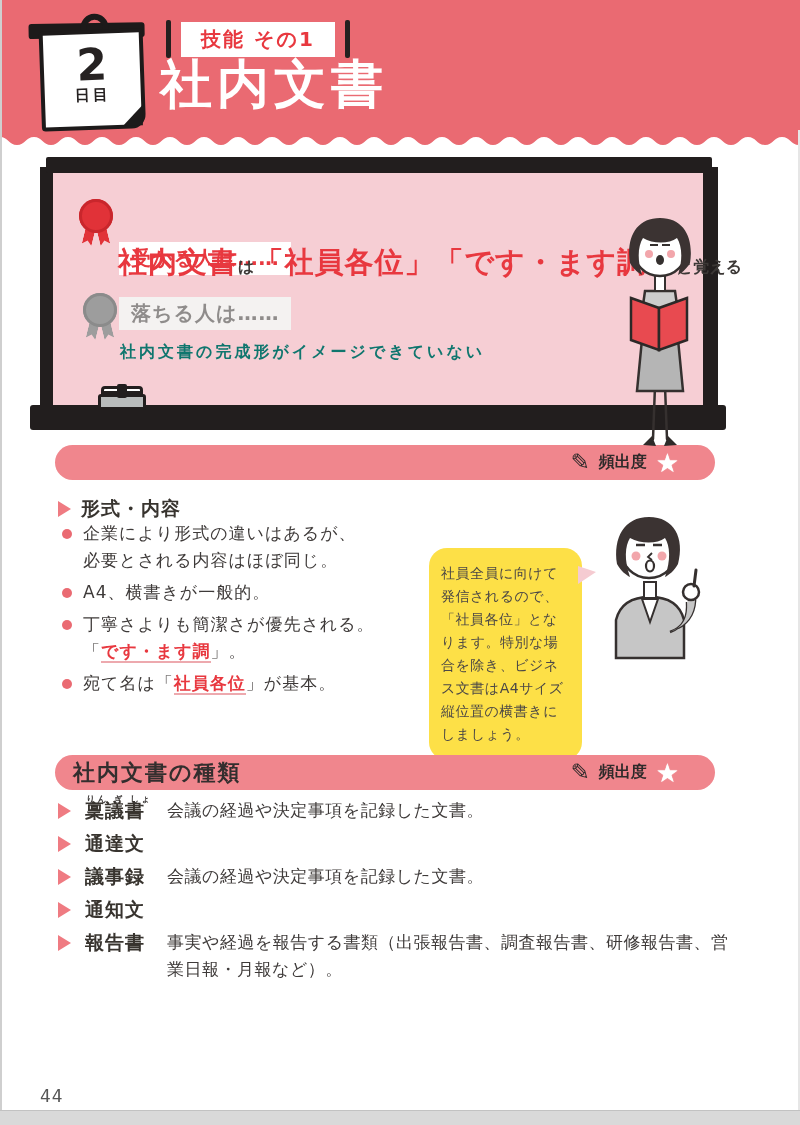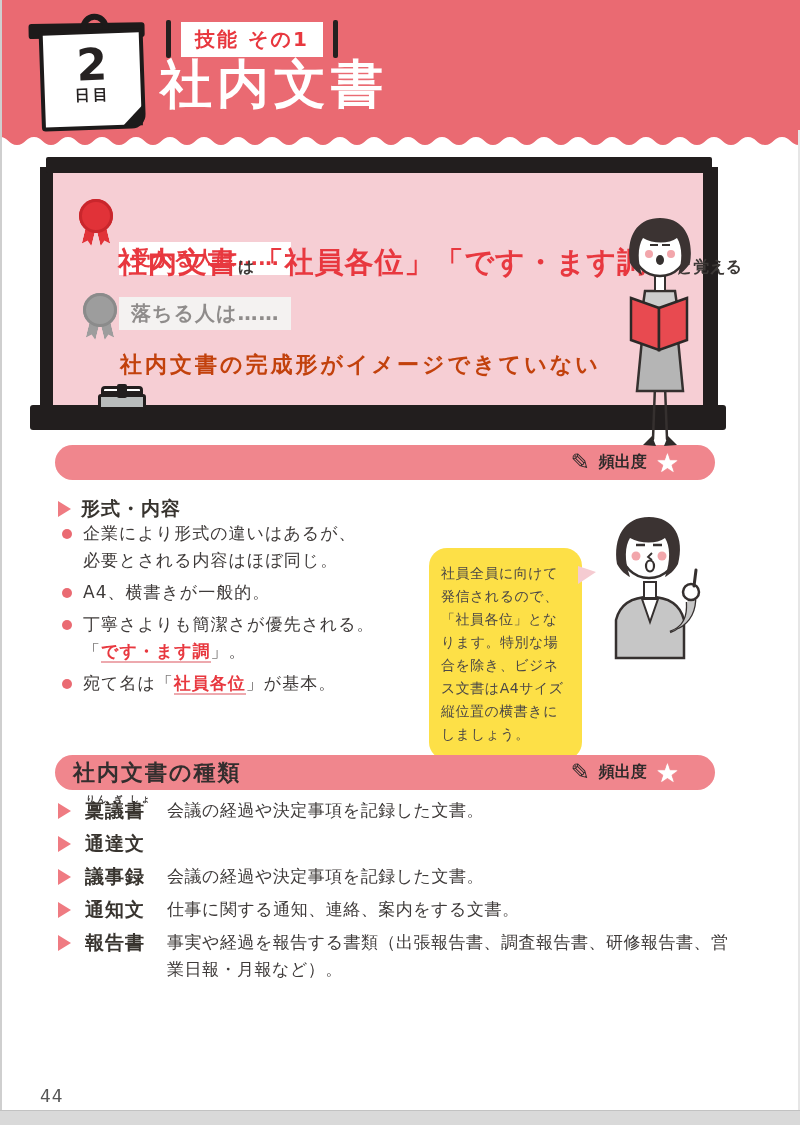--- a/index.html
+++ b/index.html
@@ -19,21 +19,21 @@
   .calendar{position:absolute;left:36px;top:14px;width:110px;height:114px;transform:rotate(-2deg);}
   .cal-ring{position:absolute;left:46px;top:0px;width:16px;height:16px;border:6px solid #1d1a1a;border-radius:50%;}
   .cal-bar{position:absolute;left:-6px;top:9px;width:116px;height:15px;background:#1d1a1a;border-radius:3px;transform:rotate(1deg);}
   .cal-page{position:absolute;left:4px;top:16px;width:96px;height:92px;background:#fff;border:4px solid #1d1a1a;border-radius:4px 4px 14px 4px;}
   .cal-day{font-size:44px;font-weight:bold;color:#262222;text-align:center;line-height:46px;margin-top:8px;}
   .cal-suffix{font-size:15px;font-weight:bold;color:#262222;text-align:center;letter-spacing:3px;line-height:15px;}
   .cal-curl{position:absolute;right:-1px;bottom:-1px;width:0;height:0;border-style:solid;border-width:0 0 20px 20px;border-color:transparent transparent #1d1a1a transparent;}
   
   .skill-tag{position:absolute;left:166px;top:20px;display:flex;align-items:center;gap:10px;}
   .tag-bar{width:5px;height:38px;background:#24201f;border-radius:2px;}
-  .tag-box{background:#ffffff;color:#e8383f;font-weight:bold;font-size:20px;padding:4px 14px;letter-spacing:2px;}
+  .tag-box{background:#ffffff;color:#e8383f;font-weight:bold;font-size:20px;padding:4px 20px;letter-spacing:2px;}
   .main-title{position:absolute;left:160px;top:50px;color:#ffffff;font-size:52px;font-weight:bold;letter-spacing:5px;}
 
   
   .board{position:absolute;left:40px;top:157px;width:678px;height:273px;}
   .board-top{position:absolute;left:6px;right:6px;top:0;height:16px;background:#221e1e;border-radius:2px;z-index:2;}
   .board-side-l{position:absolute;left:0;top:10px;bottom:18px;width:15px;background:#221e1e;}
   .board-side-r{position:absolute;right:0;top:10px;bottom:18px;width:17px;background:#221e1e;}
   .board-body{position:absolute;left:13px;right:15px;top:14px;bottom:20px;background:#f6ced4;}
   .board-tray{position:absolute;left:-10px;right:-8px;bottom:0;height:25px;background:#221e1e;border-radius:3px;z-index:3;}
   .badge{position:absolute;width:34px;height:50px;z-index:2;}
@@ -44,21 +44,21 @@
   .badge-pass .disc{background:#e13238;box-shadow:inset 0 0 0 3px #c9262c;}
   .badge-pass .tail{background:#e13238;}
   .badge-fail .disc{background:#9d9d9d;box-shadow:inset 0 0 0 3px #8b8b8b;}
   .badge-fail .tail{background:#9d9d9d;}
   .board-label{position:absolute;background:#ffffff;padding:3px 12px;font-weight:bold;font-size:20px;letter-spacing:1px;z-index:2;}
   .label-pass{color:#e8383f;margin-top:39px;}
   .label-fail{color:#8f8c8b;background:#f4f2f1;}
   .board-headline{position:absolute;left:65px;top:72px;width:480px;z-index:2;white-space:nowrap;}
   .hl-big{font-size:29px;color:#e8383f;font-weight:800;letter-spacing:1px;}
   .hl-small{font-size:16px;color:#3c3836;font-weight:700;}
-  .fail-text{position:absolute;left:67px;top:179px;font-size:22px;letter-spacing:3px;color:#c2410c;font-weight:600;z-index:2;}
+  .fail-text{position:absolute;left:67px;top:171px;font-size:16px;letter-spacing:3px;color:#0f766e;font-weight:600;z-index:2;}
   
   .eraser{position:absolute;left:58px;bottom:20px;width:48px;height:24px;z-index:4;}
   .eraser-body{position:absolute;left:0;bottom:0;width:48px;height:16px;background:#b9bcbc;border:3px solid #221e1e;border-radius:3px 3px 2px 2px;box-sizing:border-box;}
   .eraser-top{position:absolute;left:3px;top:0px;width:42px;height:8px;background:#ffffff;border:3px solid #221e1e;border-radius:4px 4px 0 0;box-sizing:border-box;}
   .eraser-grip{position:absolute;left:19px;top:-2px;width:10px;height:14px;background:#221e1e;border-radius:2px;}
   .woman1{position:absolute;left:572px;top:44px;width:98px;height:250px;z-index:5;}
 
   
   .section-bar{position:absolute;left:55px;width:660px;height:35px;background:#f0868d;border-radius:18px;display:flex;align-items:center;padding:0 18px;box-sizing:border-box;}
   .bar-basic{top:445px;}
@@ -227,21 +227,20 @@
   <span class="term"><span class="furi"></span><span>通達文</span></span>
 </div>
 <div class="trow" style="top:863px;">
   <span class="tri"></span>
   <span class="term"><span class="furi"></span><span>議事録</span></span>
   <span class="desc">会議の経過や決定事項を記録した文書。</span>
 </div>
 <div class="trow" style="top:896px;">
   <span class="tri"></span>
   <span class="term"><span class="furi"></span><span>通知文</span></span>
-  <span class="desc">仕事に関する通知、連絡、案内をする文書。</span>
 </div>
 <div class="trow" style="top:929px;">
   <span class="tri"></span>
   <span class="term"><span class="furi"></span><span>報告書</span></span>
   <span class="desc">事実や経過を報告する書類（出張報告書、調査報告書、研修報告書、営業日報・月報など）。</span>
 </div>
 
 <div class="page-num">44</div>
 
 <div class="edge-left"></div>

